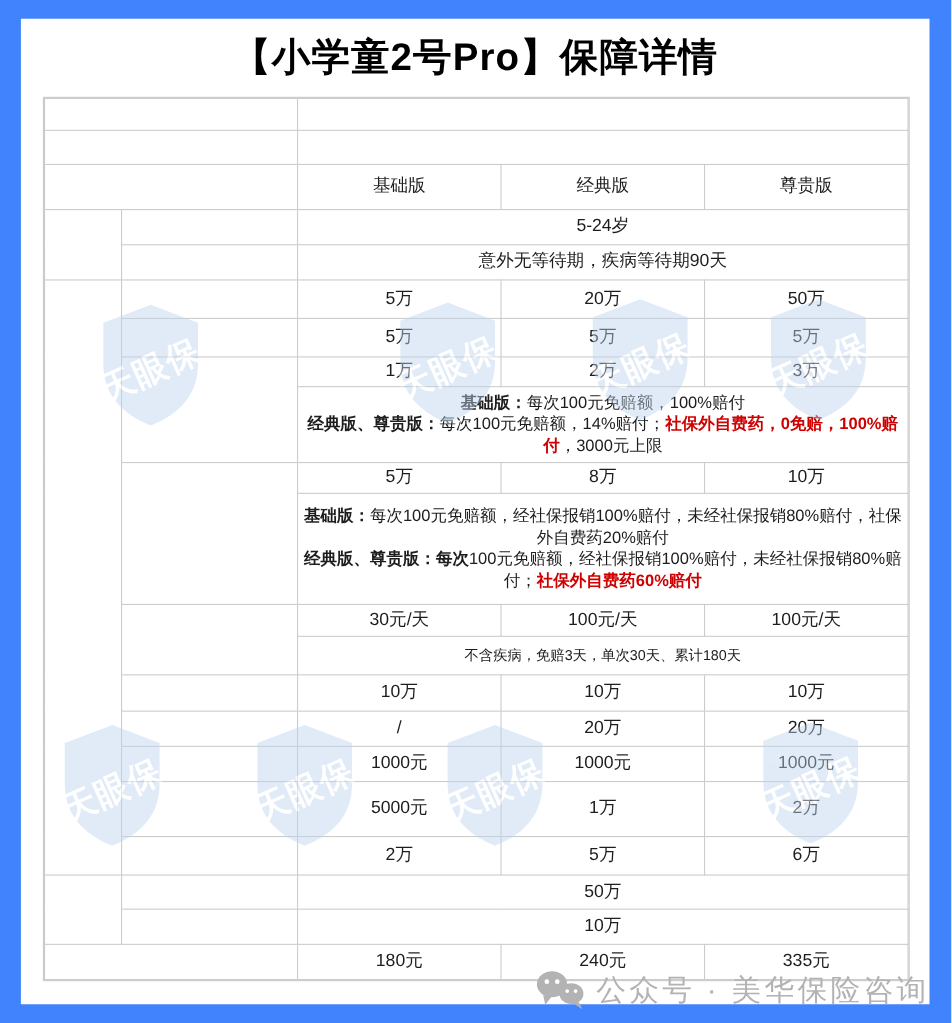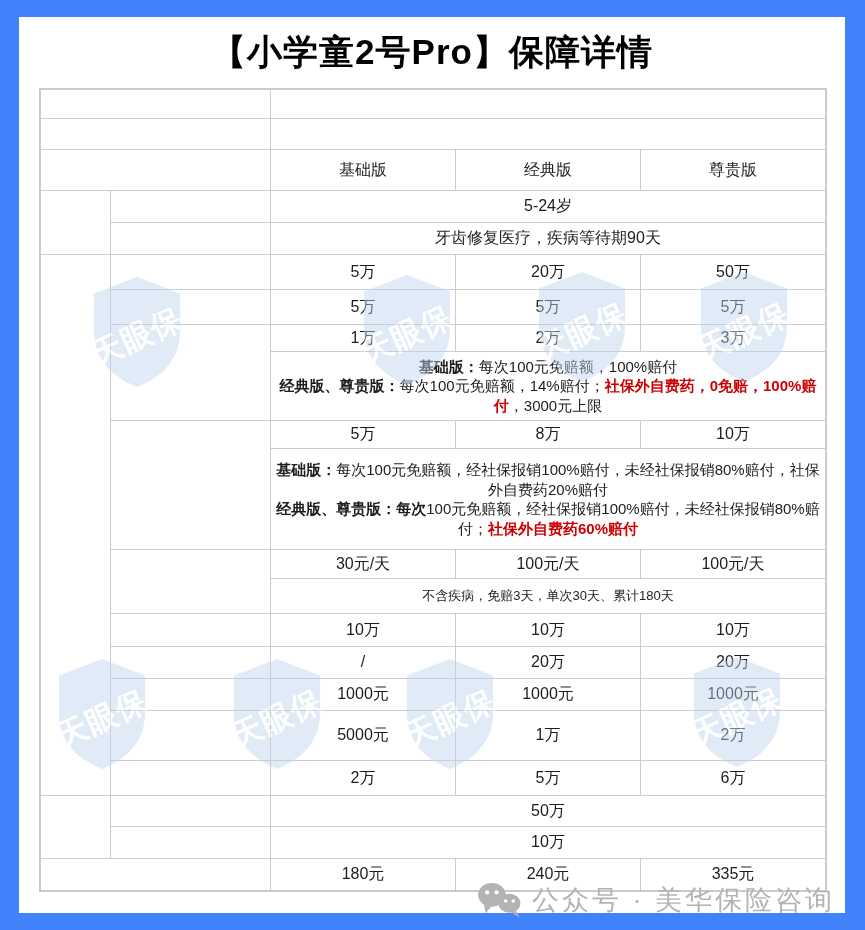--- a/index.html
+++ b/index.html
@@ -47,21 +47,21 @@
   td.note .nline{display:block;}
   .seg-b{font-weight:bold;text-align:center;}
   .seg-r{font-weight:bold;color:#CE0000;}
   .seg-n{font-weight:normal;}
   td.center-note{font-size:13px;}
   
   .wm-layer{position:absolute;left:0;top:0;width:100%;height:100%;pointer-events:none;z-index:5;}
   .wm{position:absolute;width:104px;height:118px;opacity:0.45;}
   
   .footer{
-    position:absolute;top:864px;right:10px;z-index:6;
+    position:absolute;top:864px;right:0;z-index:6;
     display:flex;align-items:center;gap:10px;
     color:#b3b3b3;font-size:27px;letter-spacing:3px;white-space:nowrap;
   }
 </style>
 </head>
 <body>
 
 <div class="page">
   <div class="inner">
 
@@ -94,21 +94,21 @@
           <tr style="height:32px">
             <td rowspan="2" class="blue grp">
               <span>基本</span>
               <span>信息</span>
             </td>
             <td class="blue">投保年龄</td>
             <td colspan="3">5-24岁</td>
           </tr>
           <tr style="height:32px">
             <td class="blue">等待期</td>
-            <td colspan="3">牙齿修复医疗，疾病等待期90天</td>
+            <td colspan="3">意外无等待期，疾病等待期90天</td>
           </tr>
           <tr style="height:35px">
             <td rowspan="13" class="blue grp">
               <span>保障</span>
               <span>内容</span>
             </td>
             <td class="blue">保险公司/伤残</td>
             <td>5万</td>
             <td>20万</td>
             <td>50万</td>

